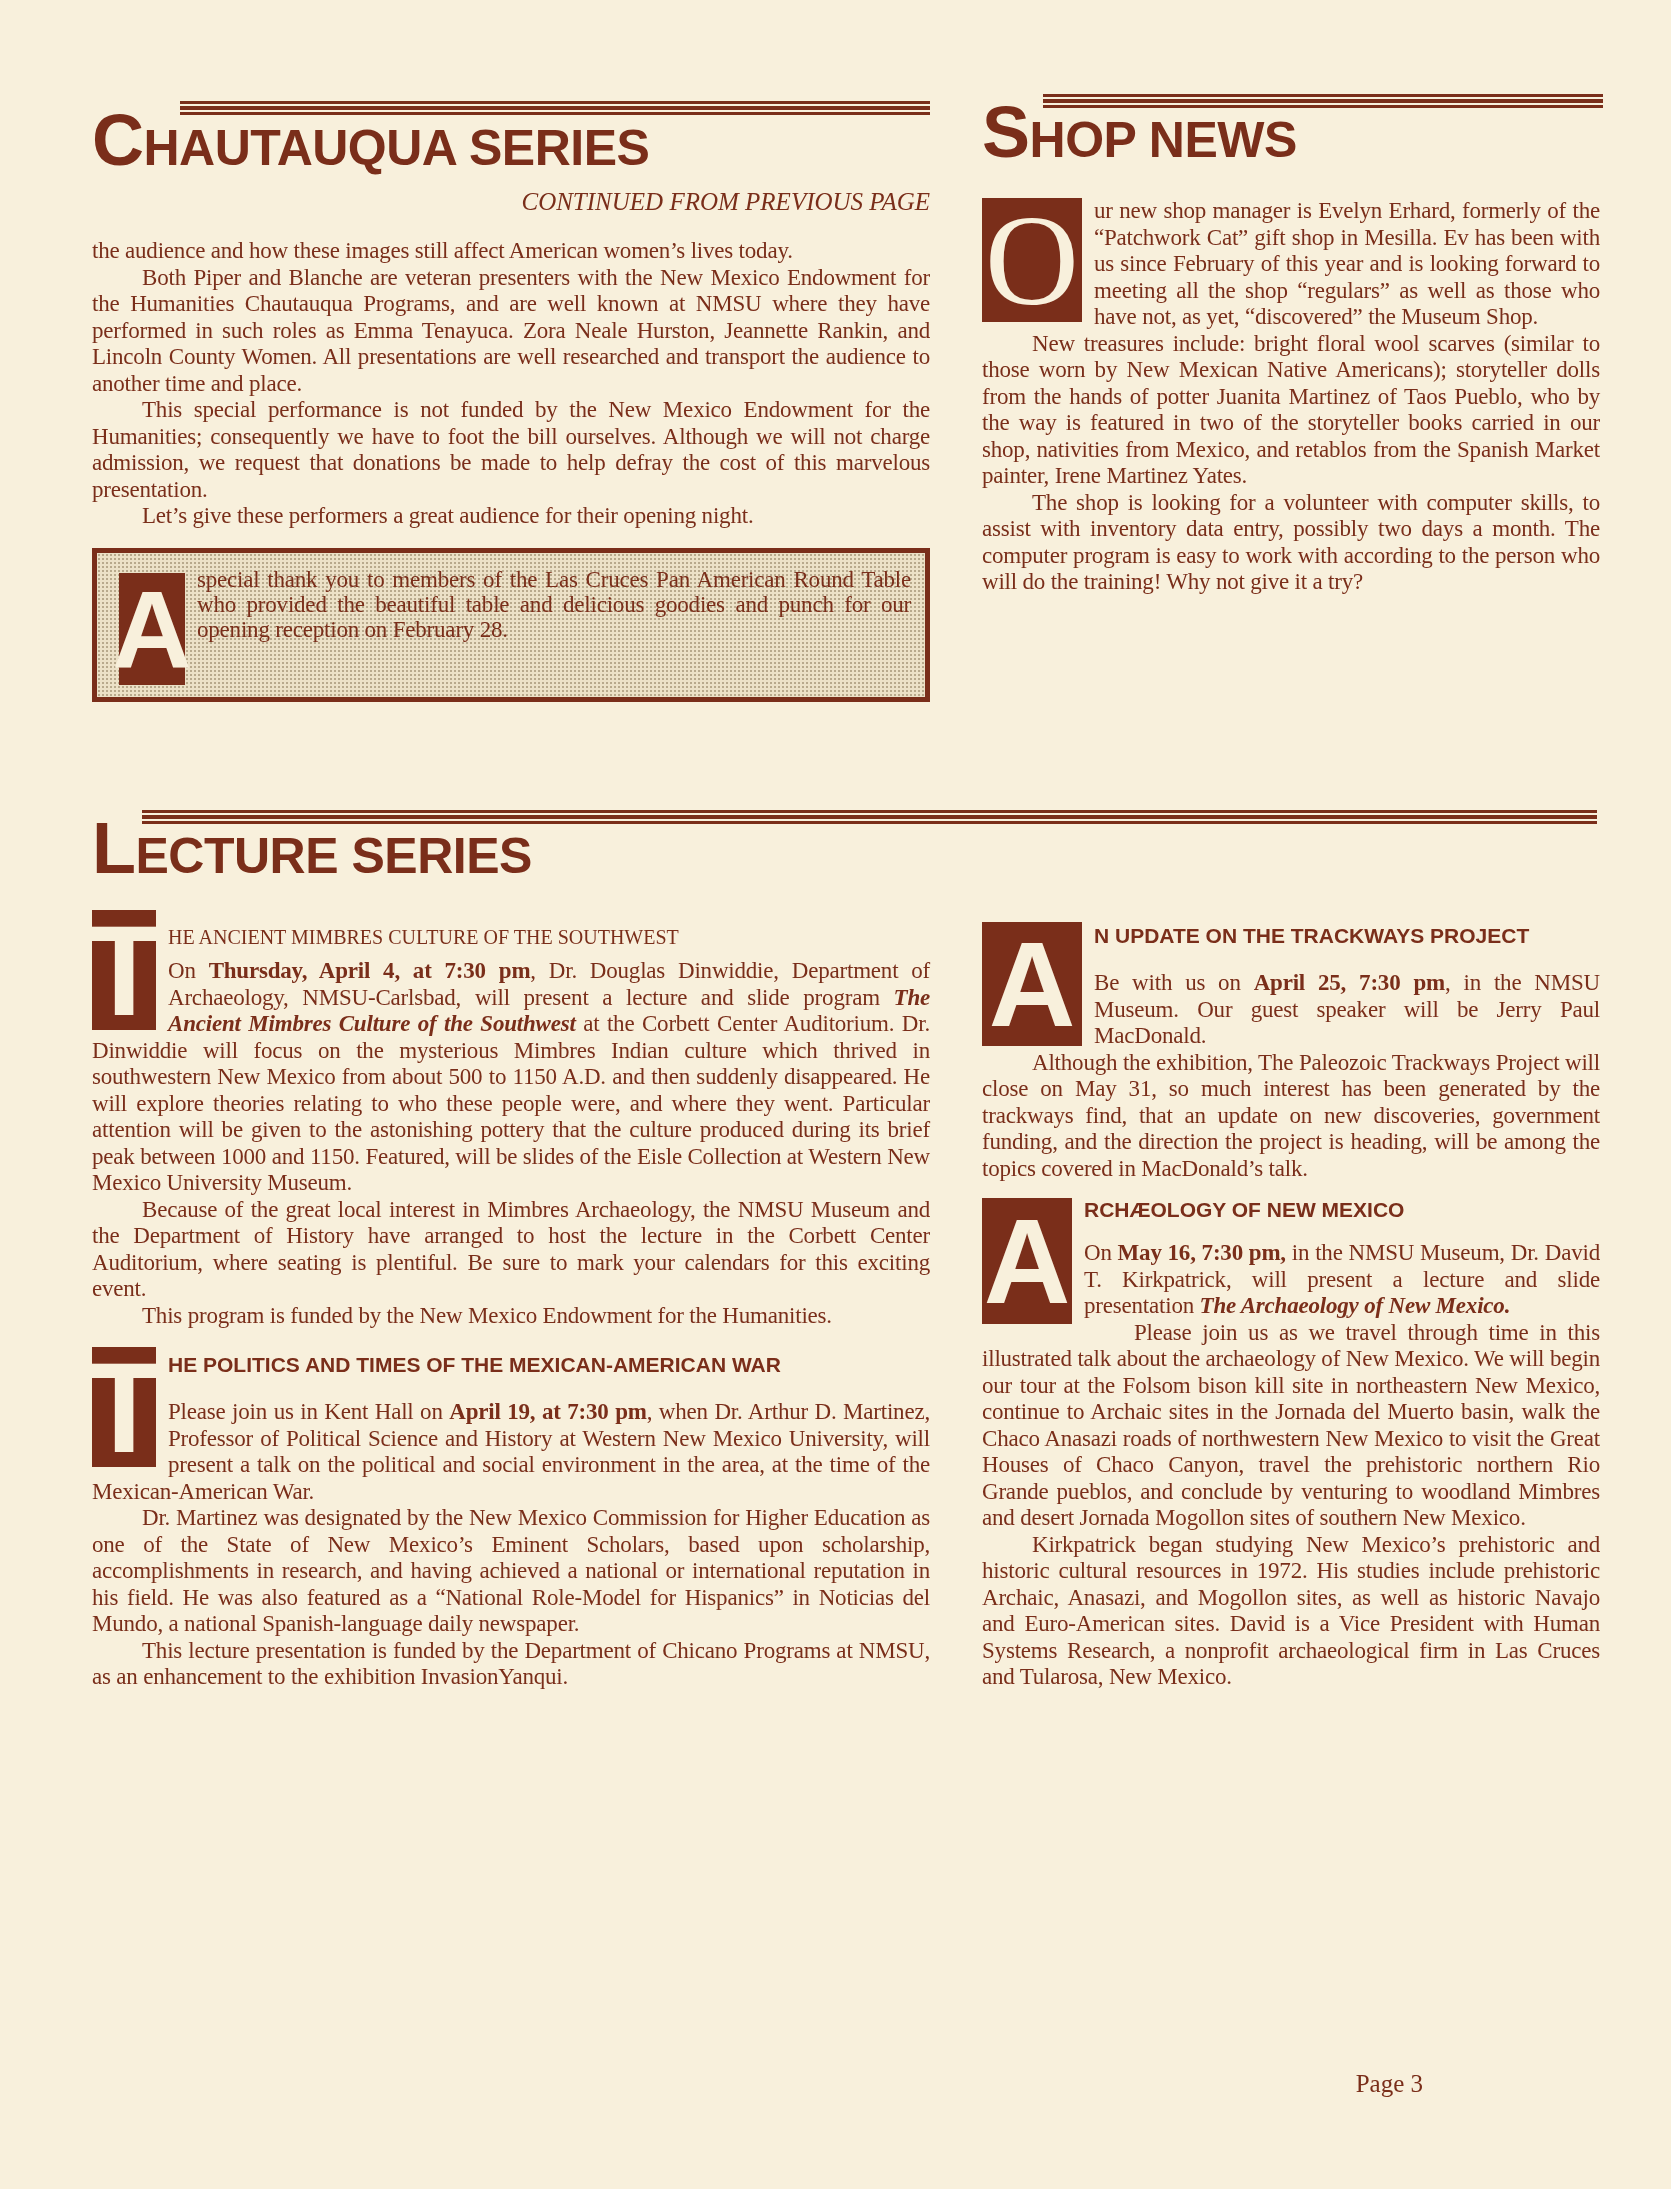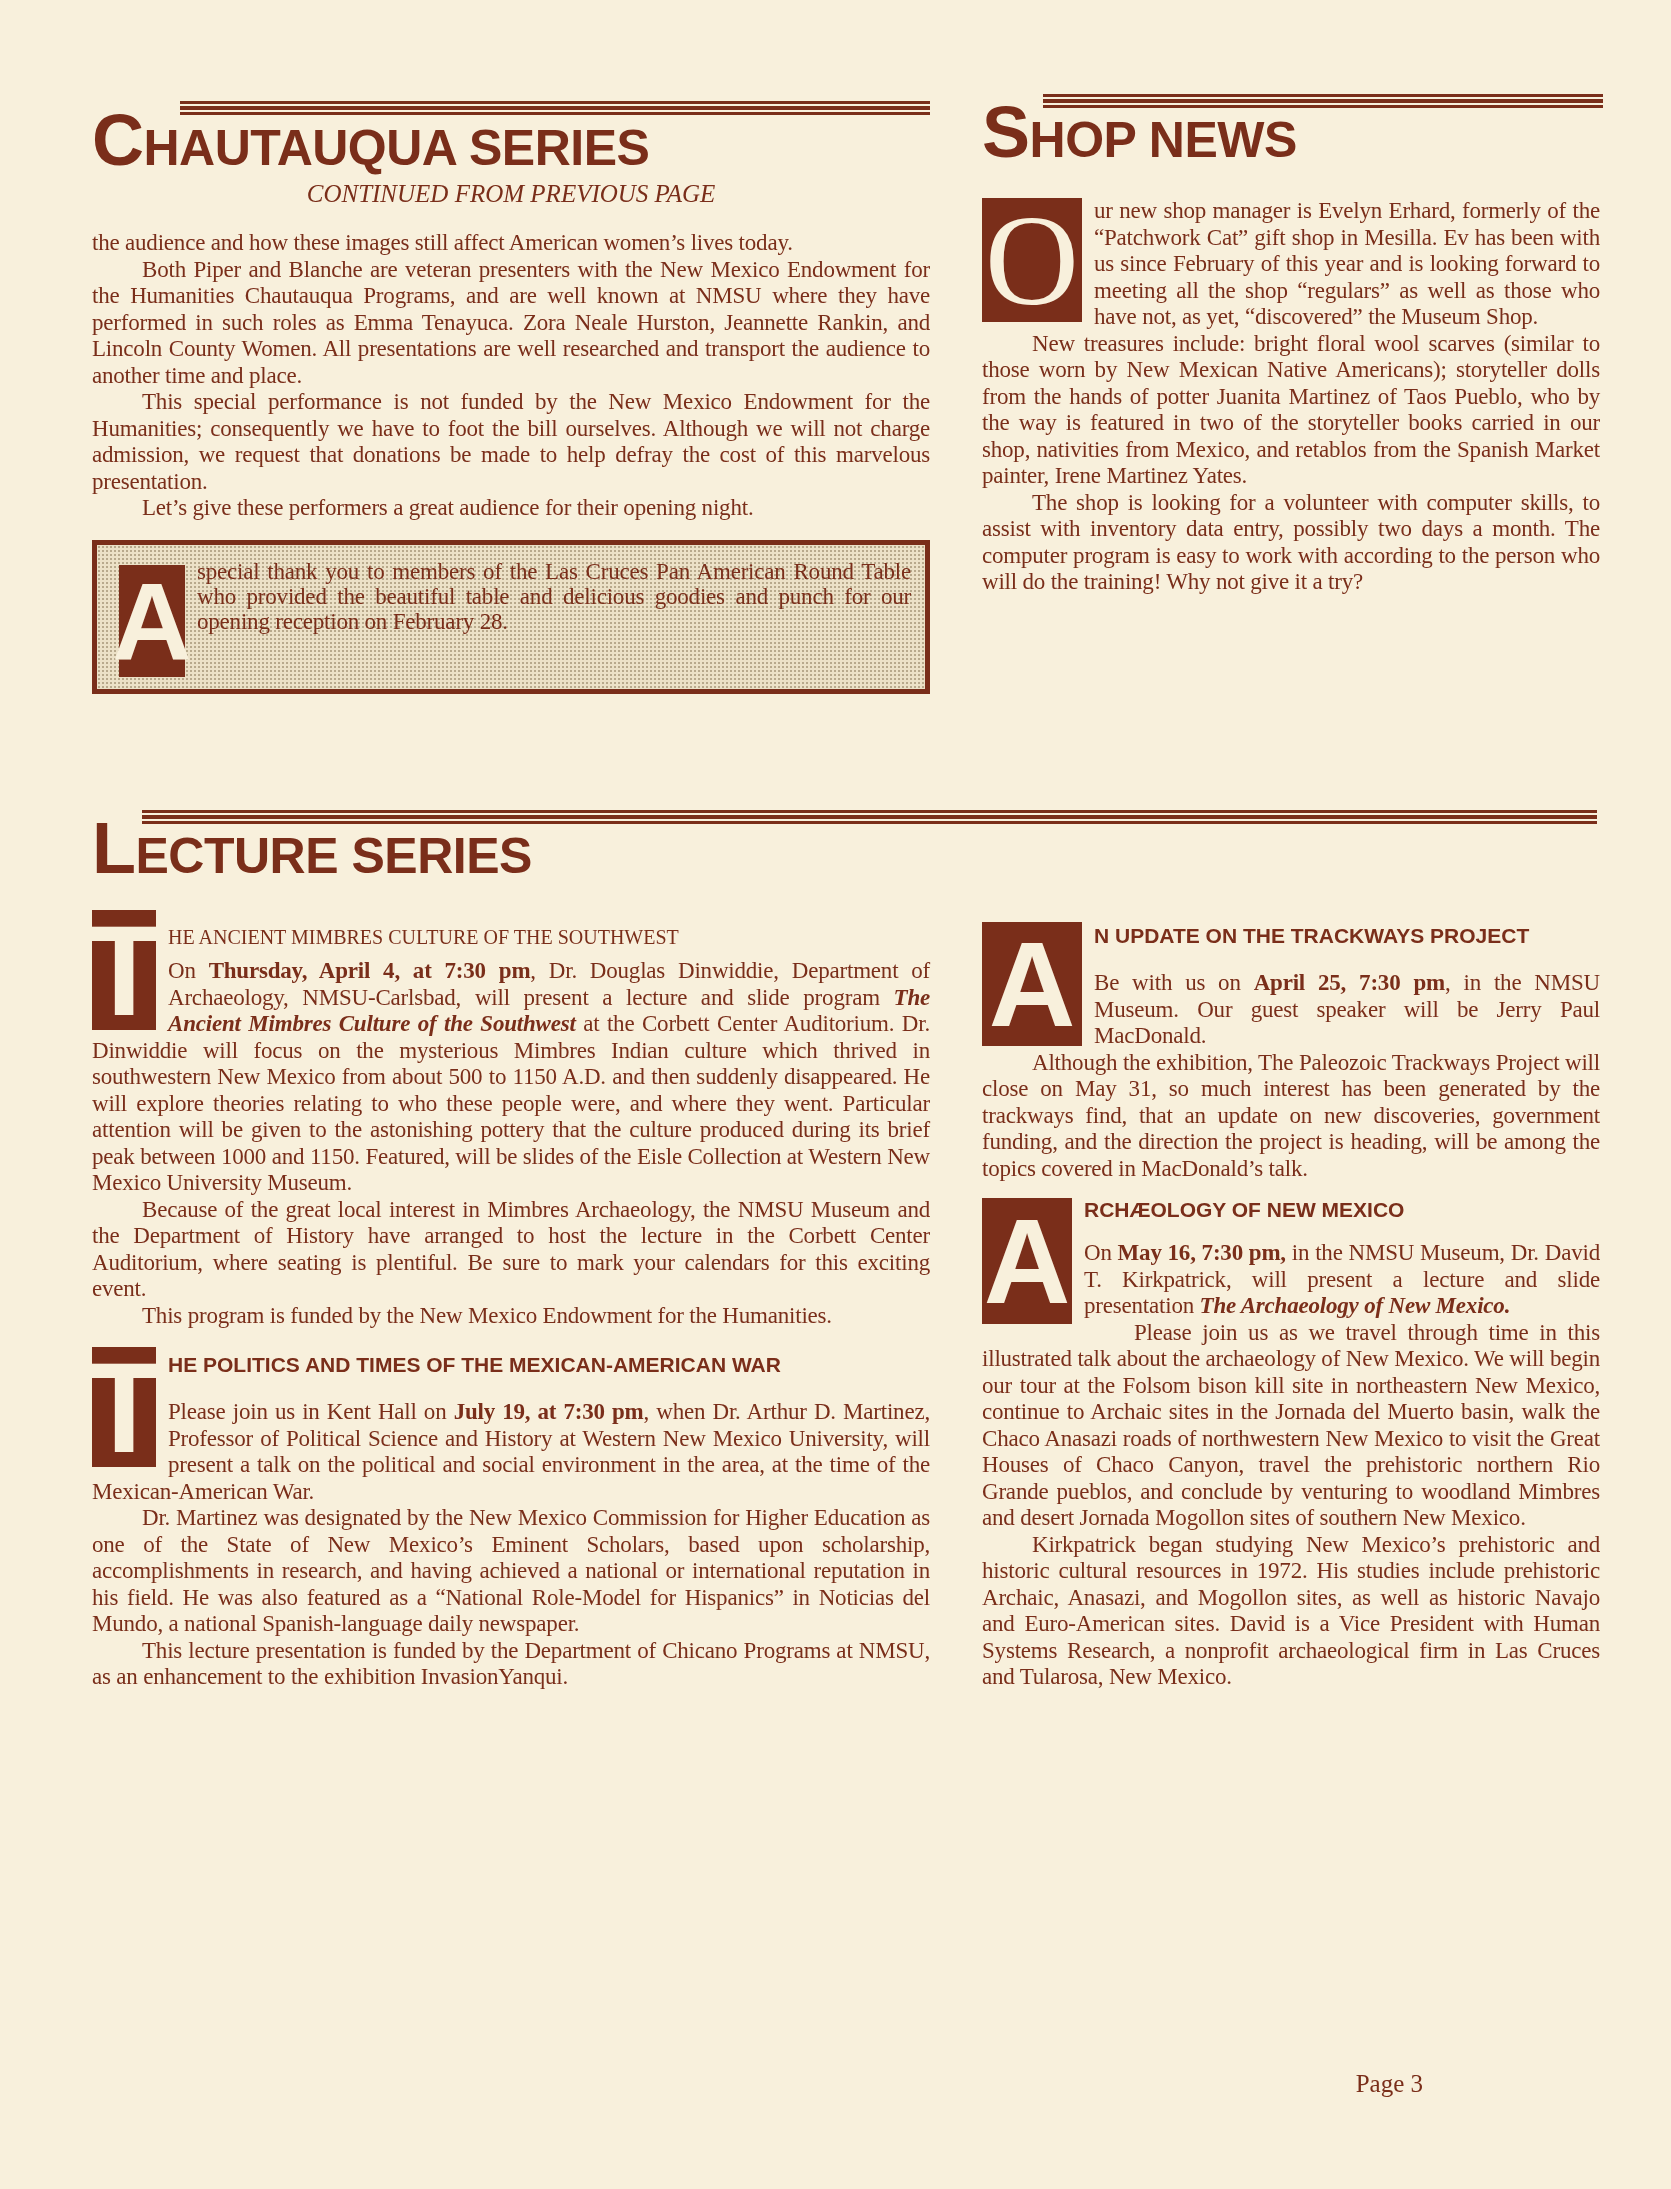--- a/index.html
+++ b/index.html
@@ -65,21 +65,21 @@
 
   <div class="rule" style="left:180px; top:101px; width:750px;">
       <div class="a"></div>
       <div class="b"></div>
       <div class="c"></div>
     </div>
   <div class="col" style="left:92px; top:98px; width:838px;">
     <h1 class="sec-title" style="margin-top:6px;">
       <span class="big">C</span><span class="rest">HAUTAUQUA SERIES</span>
     </h1>
-    <div class="cont" style="margin-top:4px;text-align:center;">CONTINUED FROM PREVIOUS PAGE</div>
+    <div class="cont" style="margin-top:12px;">CONTINUED FROM PREVIOUS PAGE</div>
     <div style="margin-top:22px;">
       <p class="body">the audience and how these images still affect American women’s lives today.</p>
       <p class="body ind">Both Piper and Blanche are veteran presenters with the New Mexico Endowment for the Humanities Chautauqua Programs, and are well known at NMSU where they have performed in such roles as Emma Tenayuca. Zora Neale Hurston, Jeannette Rankin, and Lincoln County Women. All presentations are well researched and transport the audience to another time and place.</p>
       <p class="body ind">This special performance is not funded by the New Mexico Endowment for the Humanities; consequently we have to foot the bill ourselves. Although we will not charge admission, we request that donations be made to help defray the cost of this marvelous presentation.</p>
       <p class="body ind">Let’s give these performers a great audience for their opening night.</p>
     </div>
     <div class="boxed" style="margin-top:18px;">
       <div class="dropcap" style="width:66px; height:112px; font-size:110px; margin-top:6px;">A</div>
       <p class="body" style="font-size:23px; line-height:25px;padding-left:46px;">special thank you to members of the Las Cruces Pan American Round Table who provided the beautiful table and delicious goodies and punch for our opening reception on February 28.</p>
       <div style="clear:both;"></div>
@@ -120,21 +120,21 @@
         <span>On </span><b>Thursday, April 4, at 7:30 pm</b><span>, Dr. Douglas Dinwiddie, Department of Archaeology, NMSU-Carlsbad, will present a lecture and slide program </span><b><i>The Ancient Mimbres Culture of the Southwest</i></b><span> at the Corbett Center Auditorium. Dr. Dinwiddie will focus on the mysterious Mimbres Indian culture which thrived in southwestern New Mexico from about 500 to 1150 A.D. and then suddenly disappeared. He will explore theories relating to who these people were, and where they went. Particular attention will be given to the astonishing pottery that the culture produced during its brief peak between 1000 and 1150. Featured, will be slides of the Eisle Collection at Western New Mexico University Museum.</span>
       </p>
       <p class="body ind">Because of the great local interest in Mimbres Archaeology, the NMSU Museum and the Department of History have arranged to host the lecture in the Corbett Center Auditorium, where seating is plentiful. Be sure to mark your calendars for this exciting event.</p>
       <p class="body ind">This program is funded by the New Mexico Endowment for the Humanities.</p>
     </div>
 
     <div style="margin-top:18px;">
       <div class="dropcap" style="width:64px; height:120px; font-size:128px; margin-top:0;">T</div>
       <div class="sub-title" style="margin-top:0; margin-bottom:16px;">HE POLITICS AND TIMES OF THE MEXICAN-AMERICAN WAR</div>
       <p class="body">
-        <span>Please join us in Kent Hall on </span><b>July 19, at 7:30 pm</b><span>, when Dr. Arthur D. Martinez, Professor of Political Science and History at Western New Mexico University, will present a talk on the political and social environment in the area, at the time of the Mexican-American War.</span>
+        <span>Please join us in Kent Hall on </span><b>April 19, at 7:30 pm</b><span>, when Dr. Arthur D. Martinez, Professor of Political Science and History at Western New Mexico University, will present a talk on the political and social environment in the area, at the time of the Mexican-American War.</span>
       </p>
       <p class="body ind">Dr. Martinez was designated by the New Mexico Commission for Higher Education as one of the State of New Mexico’s Eminent Scholars, based upon scholarship, accomplishments in research, and having achieved a national or international reputation in his field. He was also featured as a “National Role-Model for Hispanics” in Noticias del Mundo, a national Spanish-language daily newspaper.</p>
       <p class="body ind">This lecture presentation is funded by the Department of Chicano Programs at NMSU, as an enhancement to the exhibition InvasionYanqui.</p>
     </div>
   </div>
 
   <div class="col" style="left:982px; top:910px; width:618px;">
     <div>
       <div class="dropcap" style="width:100px; height:124px; font-size:120px; margin-top:4px;">A</div>
       <div class="sub-title" style="margin-top:8px; margin-bottom:16px;">N UPDATE ON THE TRACKWAYS PROJECT</div>

